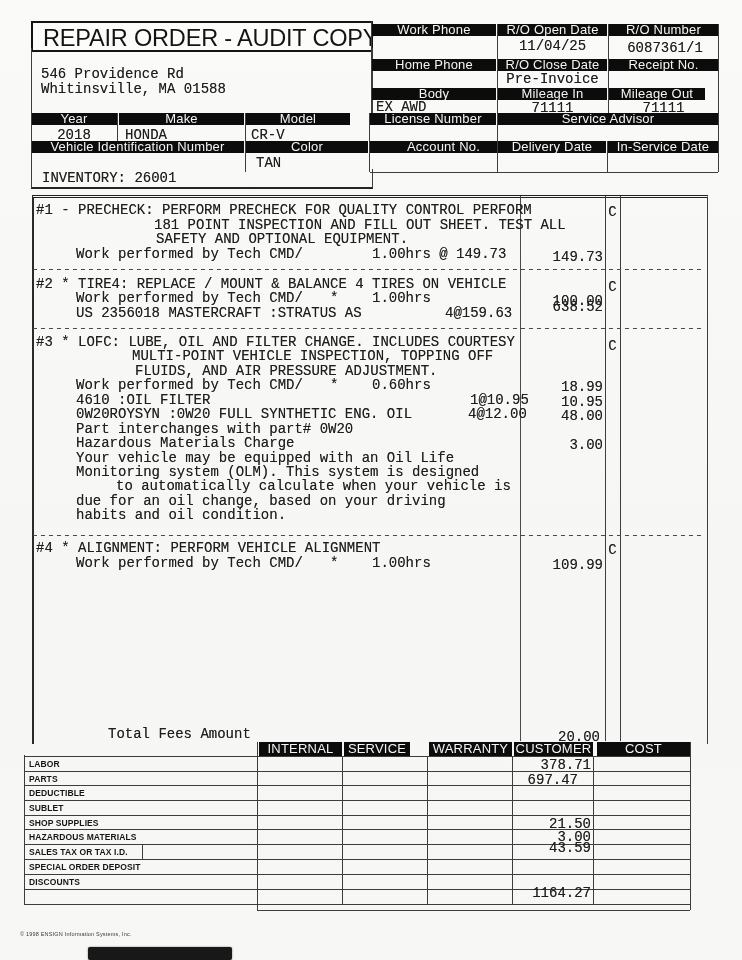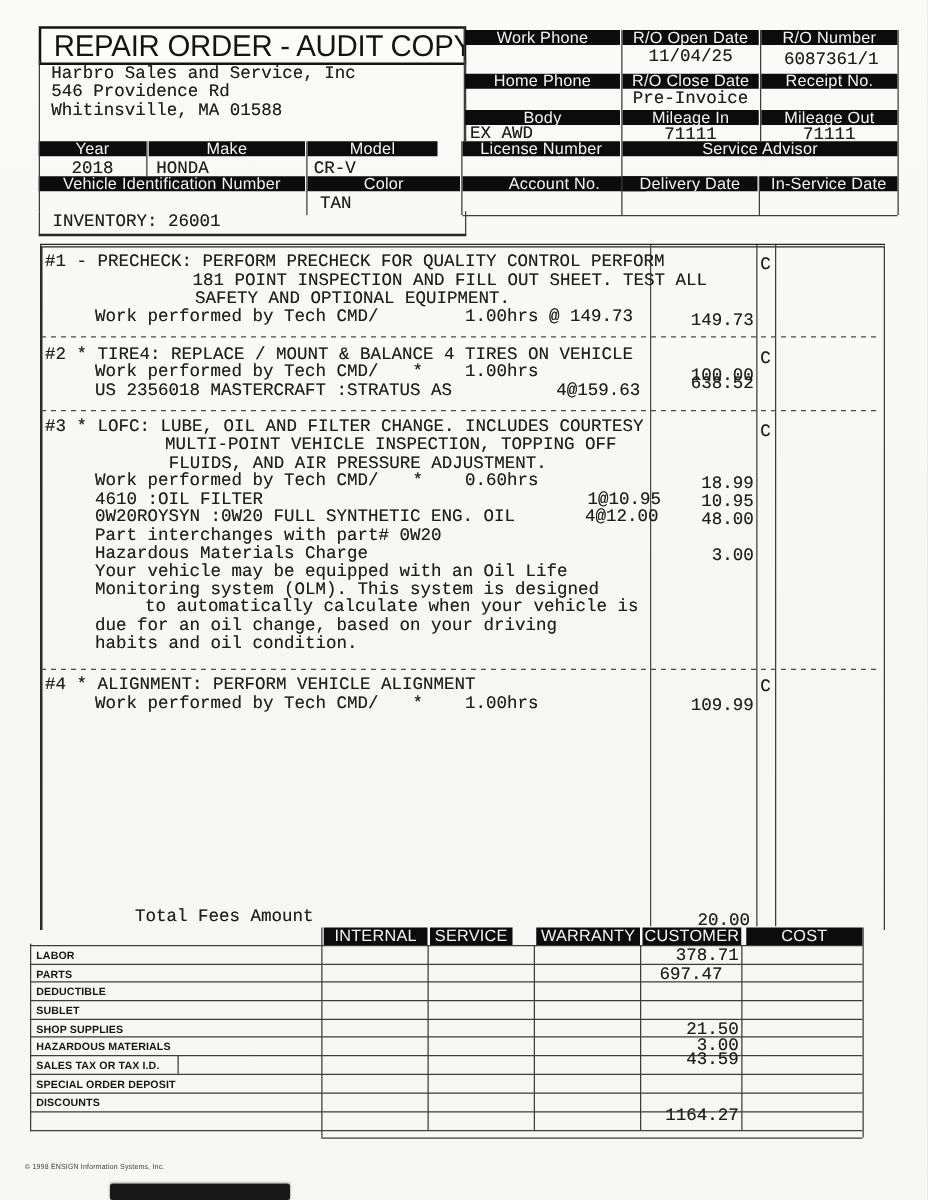--- a/index.html
+++ b/index.html
@@ -61,34 +61,33 @@
 </head>
 <body>
 
 <div class="page">
 
   <div class="title-box">
     <div class="title-text">REPAIR ORDER - AUDIT COPY</div>
   </div>
 
   <div class="addr-box">
-    <div class="mono abs" style="left:9px;top:4px;">Harbro Sales and Service, Inc</div>
     <div class="mono abs" style="left:9px;top:19px;">546 Providence Rd</div>
     <div class="mono abs" style="left:9px;top:34px;">Whitinsville, MA 01588</div>
   </div>
 
   <div class="bar" style="left:372px;top:24px;width:124px;">Work Phone</div>
   <div class="bar" style="left:498px;top:24px;width:109px;">R/O Open Date</div>
   <div class="bar" style="left:609px;top:24px;width:109px;">R/O Number</div>
   <div class="bar" style="left:372px;top:59px;width:124px;">Home Phone</div>
   <div class="bar" style="left:498px;top:59px;width:109px;">R/O Close Date</div>
   <div class="bar" style="left:609px;top:59px;width:109px;">Receipt No.</div>
   <div class="bar" style="left:372px;top:88px;width:124px;">Body</div>
   <div class="bar" style="left:498px;top:88px;width:109px;">Mileage In</div>
-  <div class="bar" style="left:609px;top:88px;width:109px;">Mileage Out</div>
+  <div class="bar" style="left:609px;top:88px;width:96px;">Mileage Out</div>
 
   <div class="cell mono" style="left:498px;top:39px;width:109px;text-align:center;">11/04/25</div>
   <div class="cell mono" style="left:609px;top:41px;width:112px;text-align:center;">6087361/1</div>
   <div class="cell mono" style="left:498px;top:72px;width:109px;text-align:center;">Pre-Invoice</div>
   <div class="cell mono" style="left:376px;top:100px;width:120px;">EX AWD</div>
   <div class="cell mono" style="left:498px;top:101px;width:109px;text-align:center;">71111</div>
   <div class="cell mono" style="left:609px;top:101px;width:109px;text-align:center;">71111</div>
 
   <div class="bar" style="left:31px;top:113px;width:86px;">Year</div>
   <div class="bar" style="left:119px;top:113px;width:125px;">Make</div>

